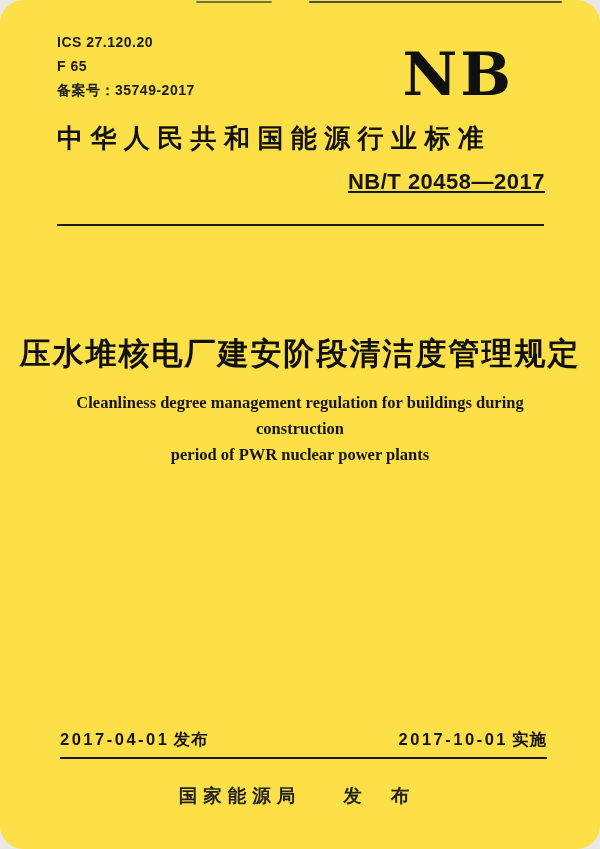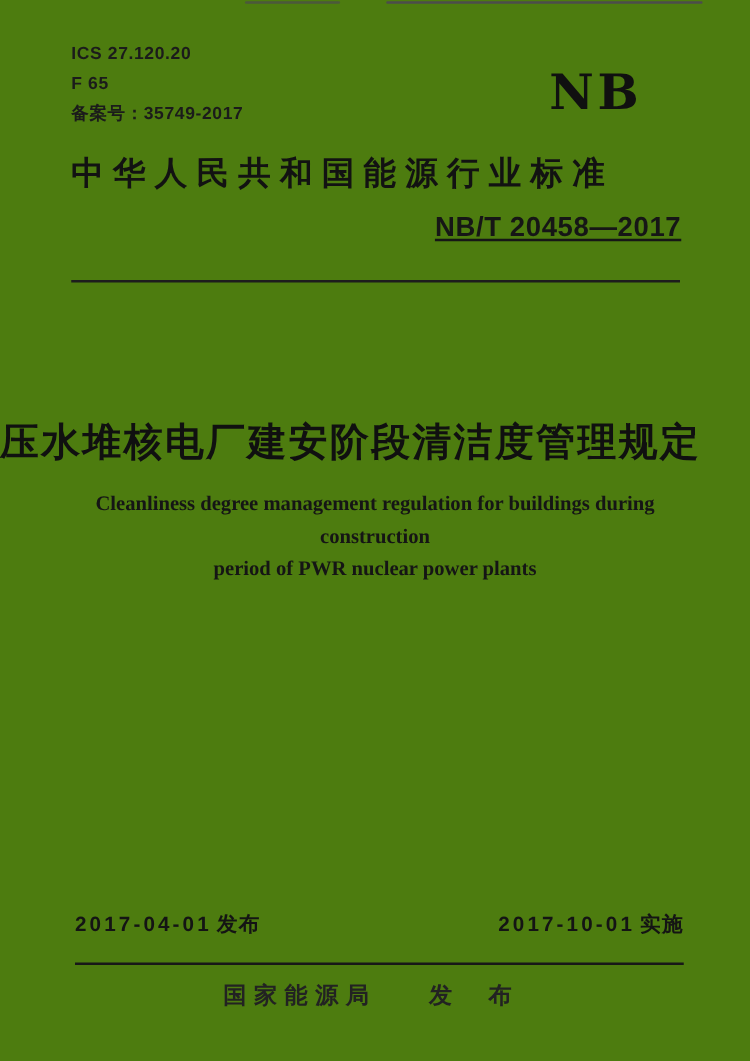--- a/index.html
+++ b/index.html
@@ -6,23 +6,24 @@
     margin: 0;
     padding: 0;
     background: #e8e8e8;
     font-family: "Liberation Sans", sans-serif;
   }
   .page {
     position: relative;
     width: 600px;
     height: 849px;
     margin: 0 auto;
-    background: #4d7c0f;
+    background: #fde047;
     overflow: hidden;
     color: #141414;
+    border-radius: 23px;
   }
   
   .scan-line {
     position: absolute;
     background: #4c4c4c;
     border-radius: 2px;
   }
   .scan-line.a { left: 196px; top: 1px; width: 76px; height: 2px; opacity: .75; }
   .scan-line.b { left: 309px; top: 1px; width: 253px; height: 2px; }
 
@@ -38,21 +39,21 @@
     color: #1b1b1b;
   }
 
   
   .logo {
     position: absolute;
     top: 46px;
     right: 86px;
     font-family: "DejaVu Serif", "Liberation Serif", serif;
     font-weight: bold;
-    font-size: 39px;
+    font-size: 60px;
     line-height: 57px;
     letter-spacing: 3px;
     color: #101010;
     margin-left: 28px;
   }
 
   
   .std-heading {
     position: absolute;
     left: 57px;
@@ -83,20 +84,21 @@
     width: 487px;
     height: 2px;
     background: #1d1d1d;
   }
 
   .title-zh {
     position: absolute;
     left: 0;
     top: 333px;
     width: 100%;
+    text-align: center;
     font-size: 31px;
     font-weight: bold;
     letter-spacing: 2px;
     color: #101010;
   }
 
   .title-en {
     position: absolute;
     left: 38px;
     right: 38px;
@@ -114,21 +116,21 @@
     position: absolute;
     left: 60px;
     right: 53px;
     top: 729px;
     display: flex;
     justify-content: space-between;
     align-items: baseline;
     font-size: 16.5px;
     font-weight: bold;
     border-bottom: 2.5px solid #181818;
-    padding-bottom: 19px;
+    padding-bottom: 6px;
     color: #141414;
   }
   .date-item { white-space: nowrap; }
   .date-item .num { letter-spacing: 2.5px; margin-right: 4px; }
   .date-item .lbl { letter-spacing: 1px; }
 
   .footer {
     position: absolute;
     left: 0;
     top: 783px;

